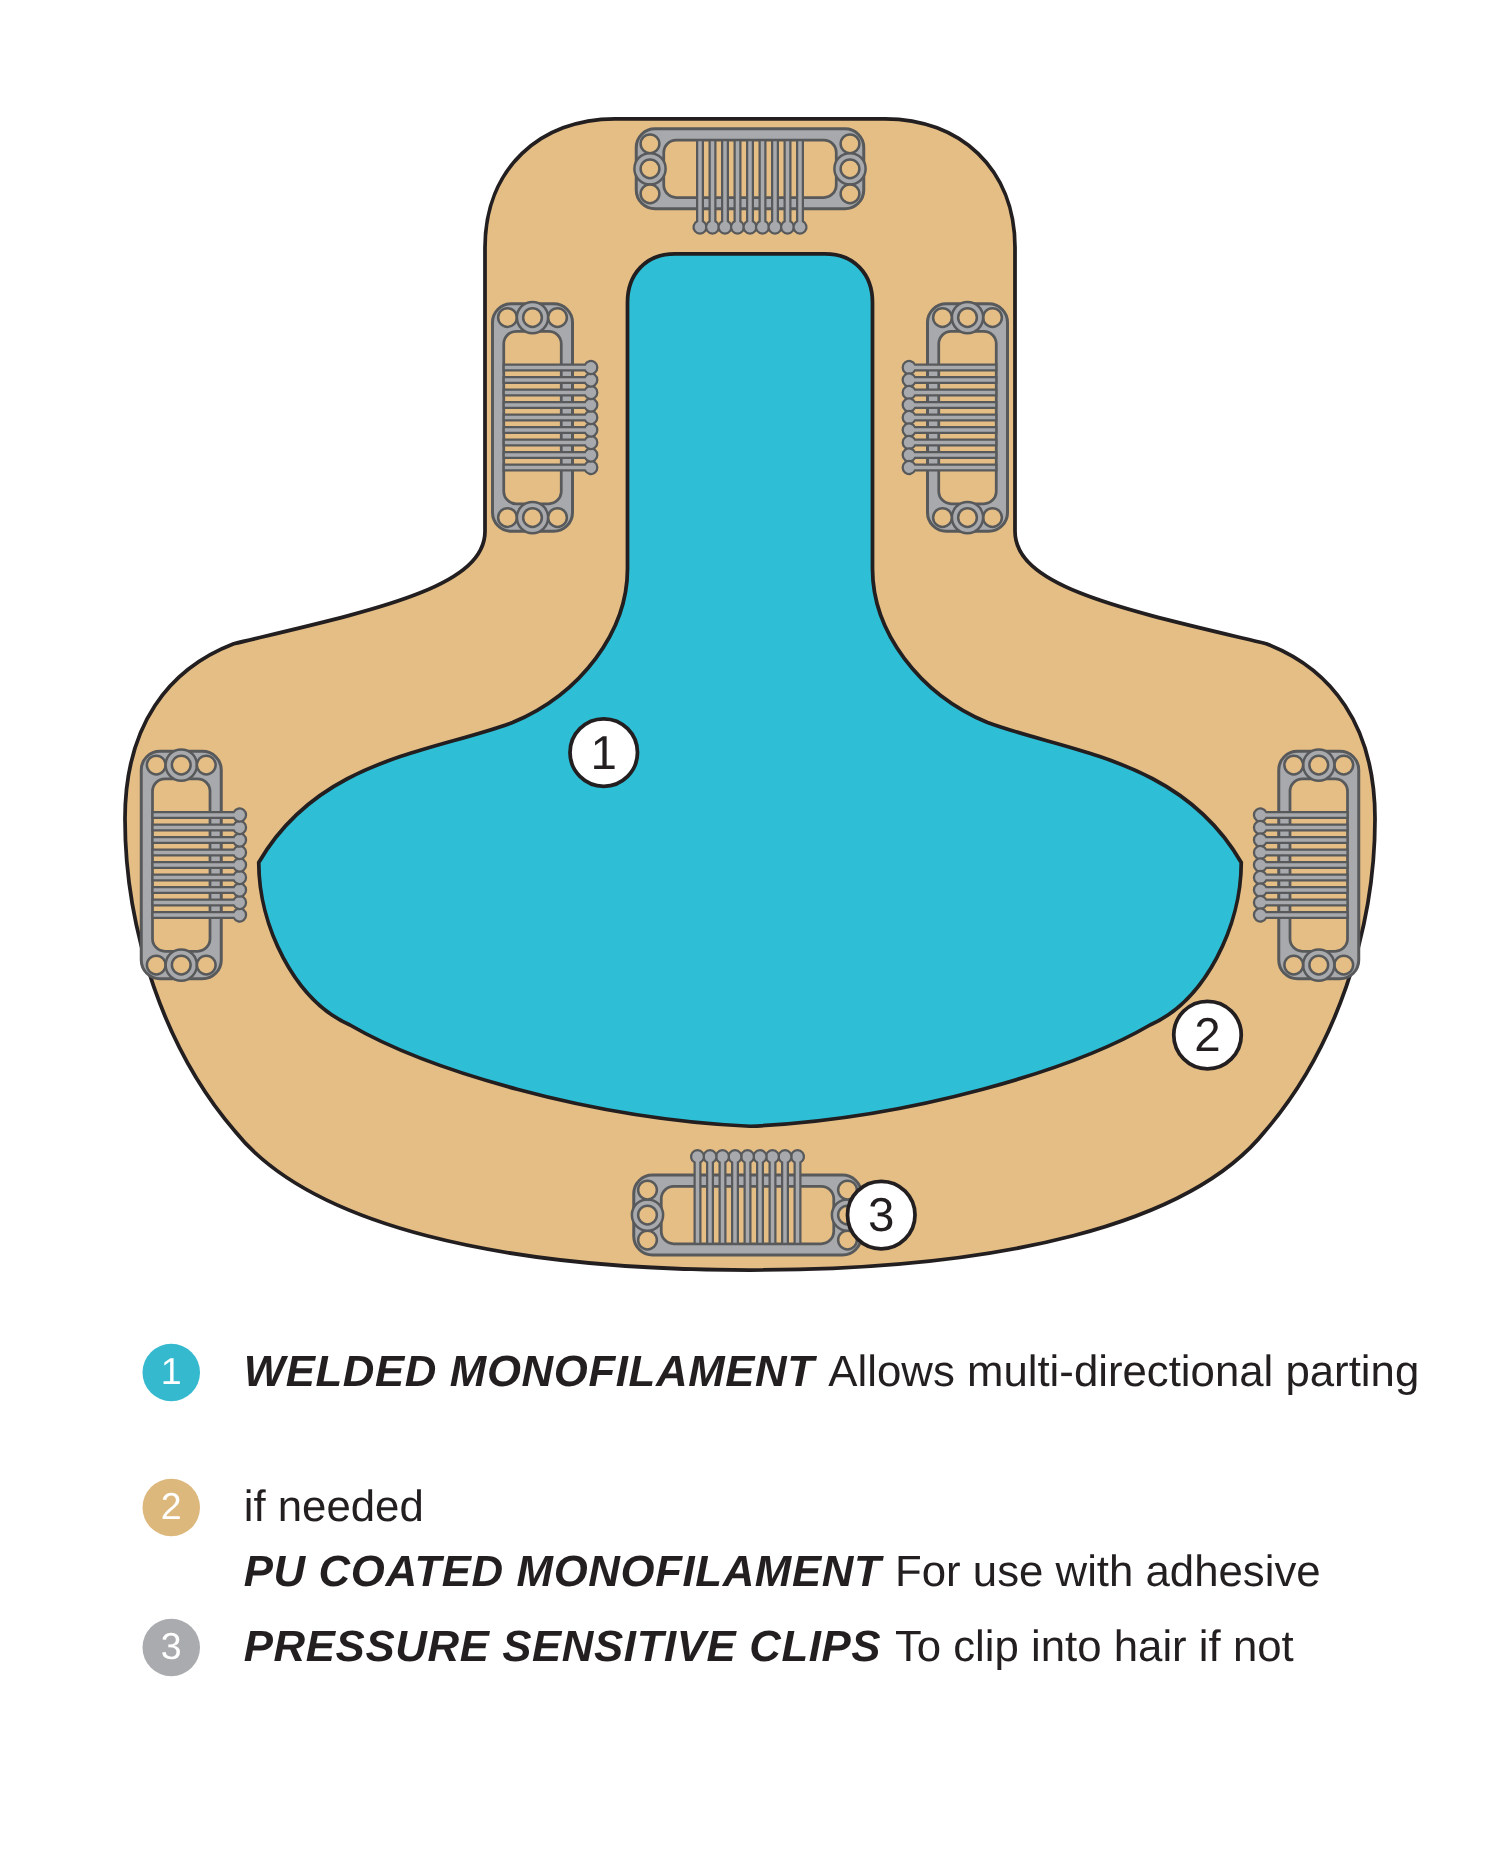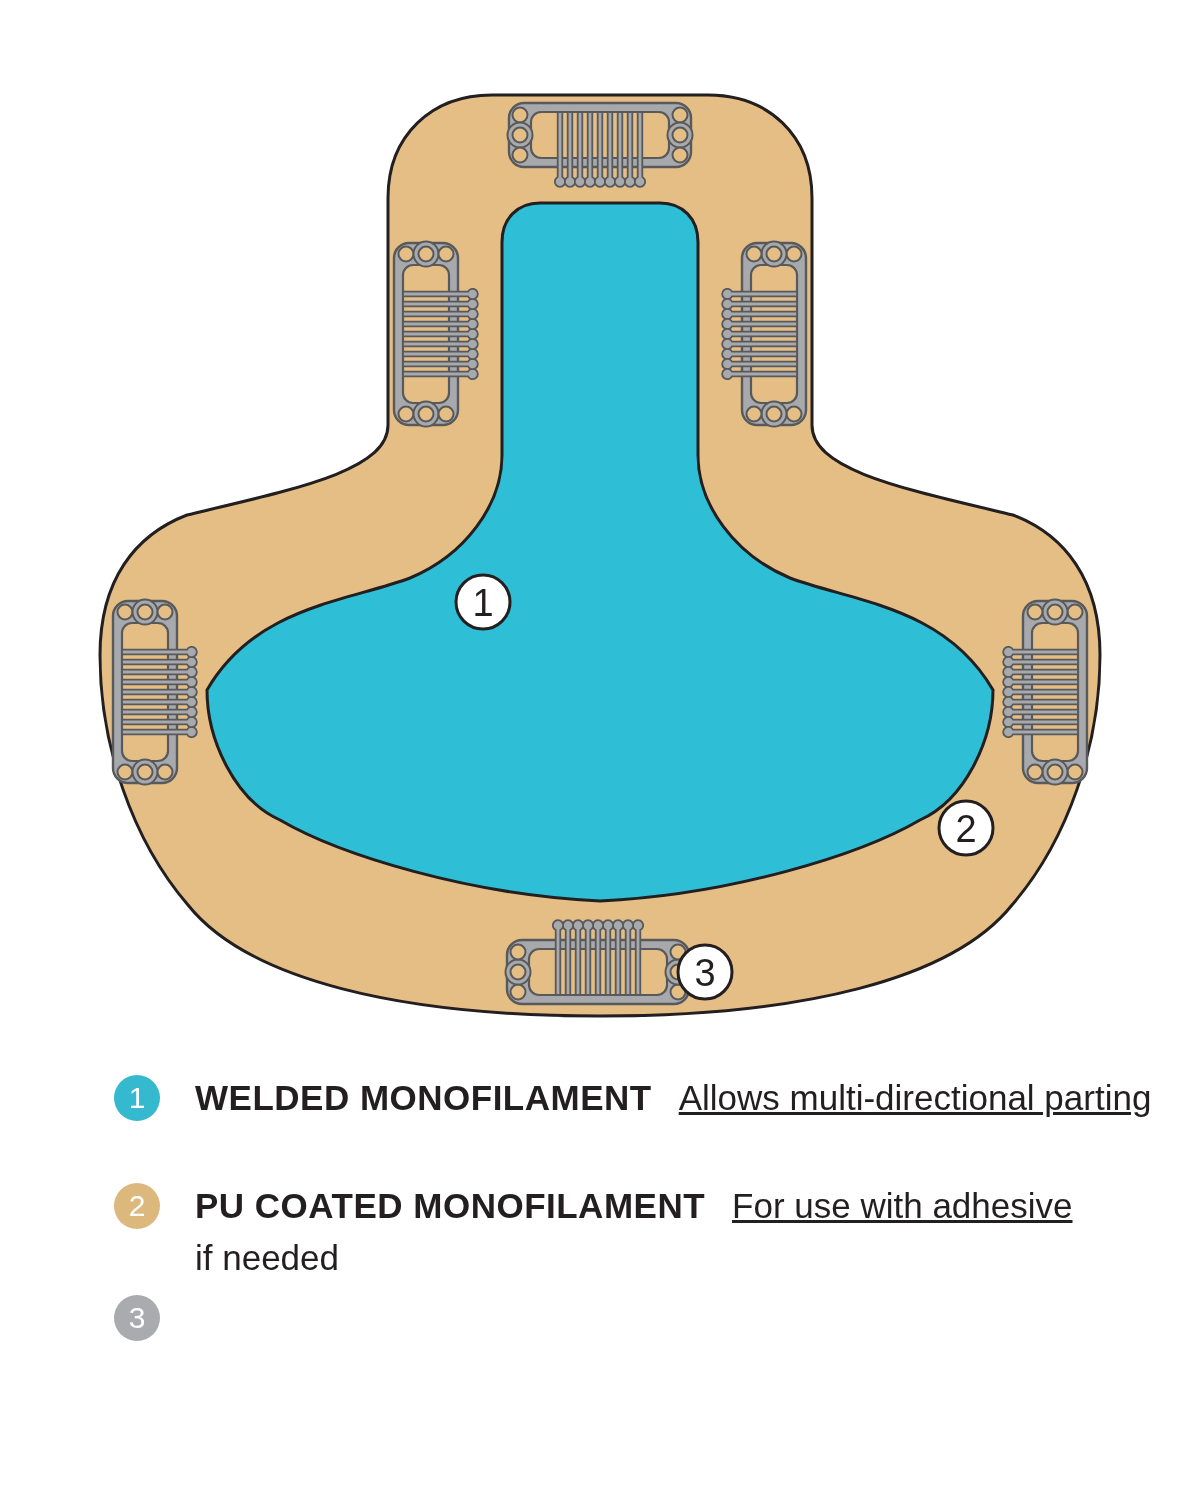--- a/index.html
+++ b/index.html
@@ -29,22 +29,22 @@
     margin-top: 3px;
     flex: 0 0 auto;
   }
   .legend-text {
     margin-left: 35px;
     font-size: 35px;
     line-height: 52px;
     color: #231F20;
     white-space: nowrap;
   }
-  .term { font-weight: bold; letter-spacing: 0.5px; }
-  .cont { margin-left: 27px; text-decoration: underline; }
+  .term { font-weight: bold; letter-spacing: 0.5px; font-style: italic; }
+  .cont { margin-left: 11px; }
 </style>
 </head>
 <body>
 
 <div class="diagram-wrap">
 <svg width="1200" height="1040" viewBox="0 0 1200 1040" xmlns="http://www.w3.org/2000/svg">
   <defs>
     <g id="clip-shape">
 
       <rect x="-91" y="-32" width="182" height="64" rx="15" stroke-width="2.4" fill="#A7A9AC" stroke="#58595B"></rect>
@@ -120,26 +120,27 @@
     <div class="legend-text">
       <div><span class="term">WELDED MONOFILAMENT</span><span class="cont">Allows multi-directional parting</span></div>
     </div>
   </div>
 
   <div class="legend-item" style="top:1180px">
     <div class="badge" style="background-color: rgb(221, 184, 124);">
       <span>2</span>
     </div>
     <div class="legend-text">
+      <div>if needed</div>
       <div><span class="term">PU COATED MONOFILAMENT</span><span class="cont">For use with adhesive</span></div>
-      <div>if needed</div>
     </div>
   </div>
 
   <div class="legend-item" style="top:1292px">
     <div class="badge" style="background-color: rgb(169, 171, 174);">
       <span>3</span>
     </div>
     <div class="legend-text">
+      <div><span class="term">PRESSURE SENSITIVE CLIPS</span><span class="cont">To clip into hair if not</span></div>
     </div>
   </div>
 
 </div>
 
 </body></html>

